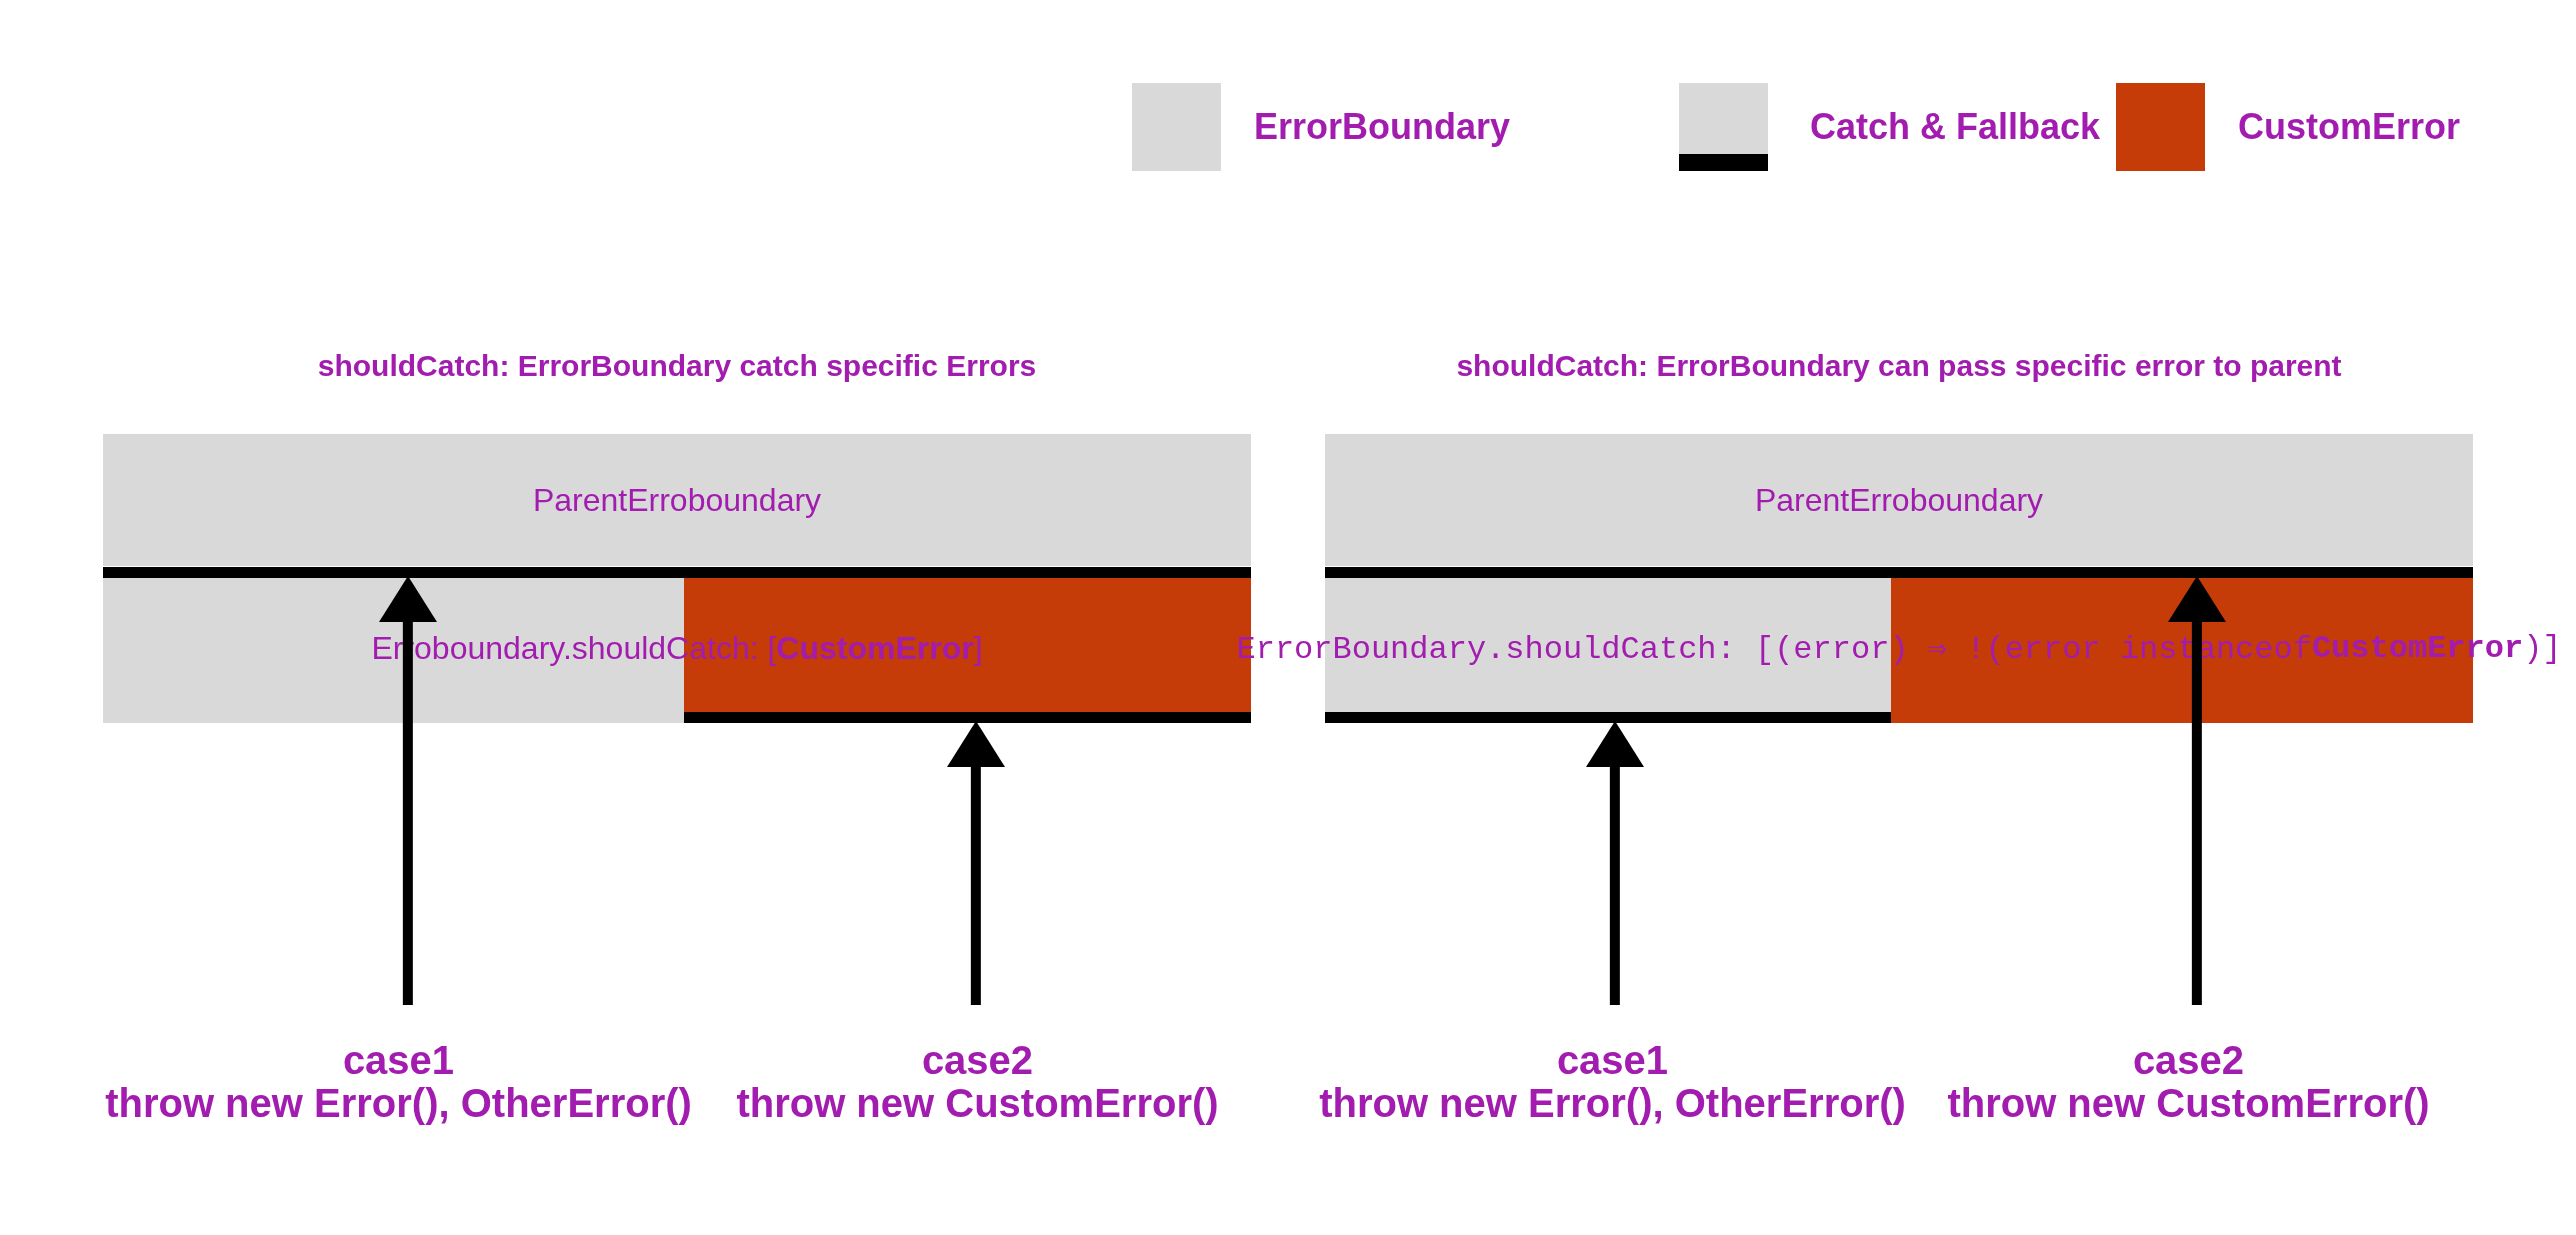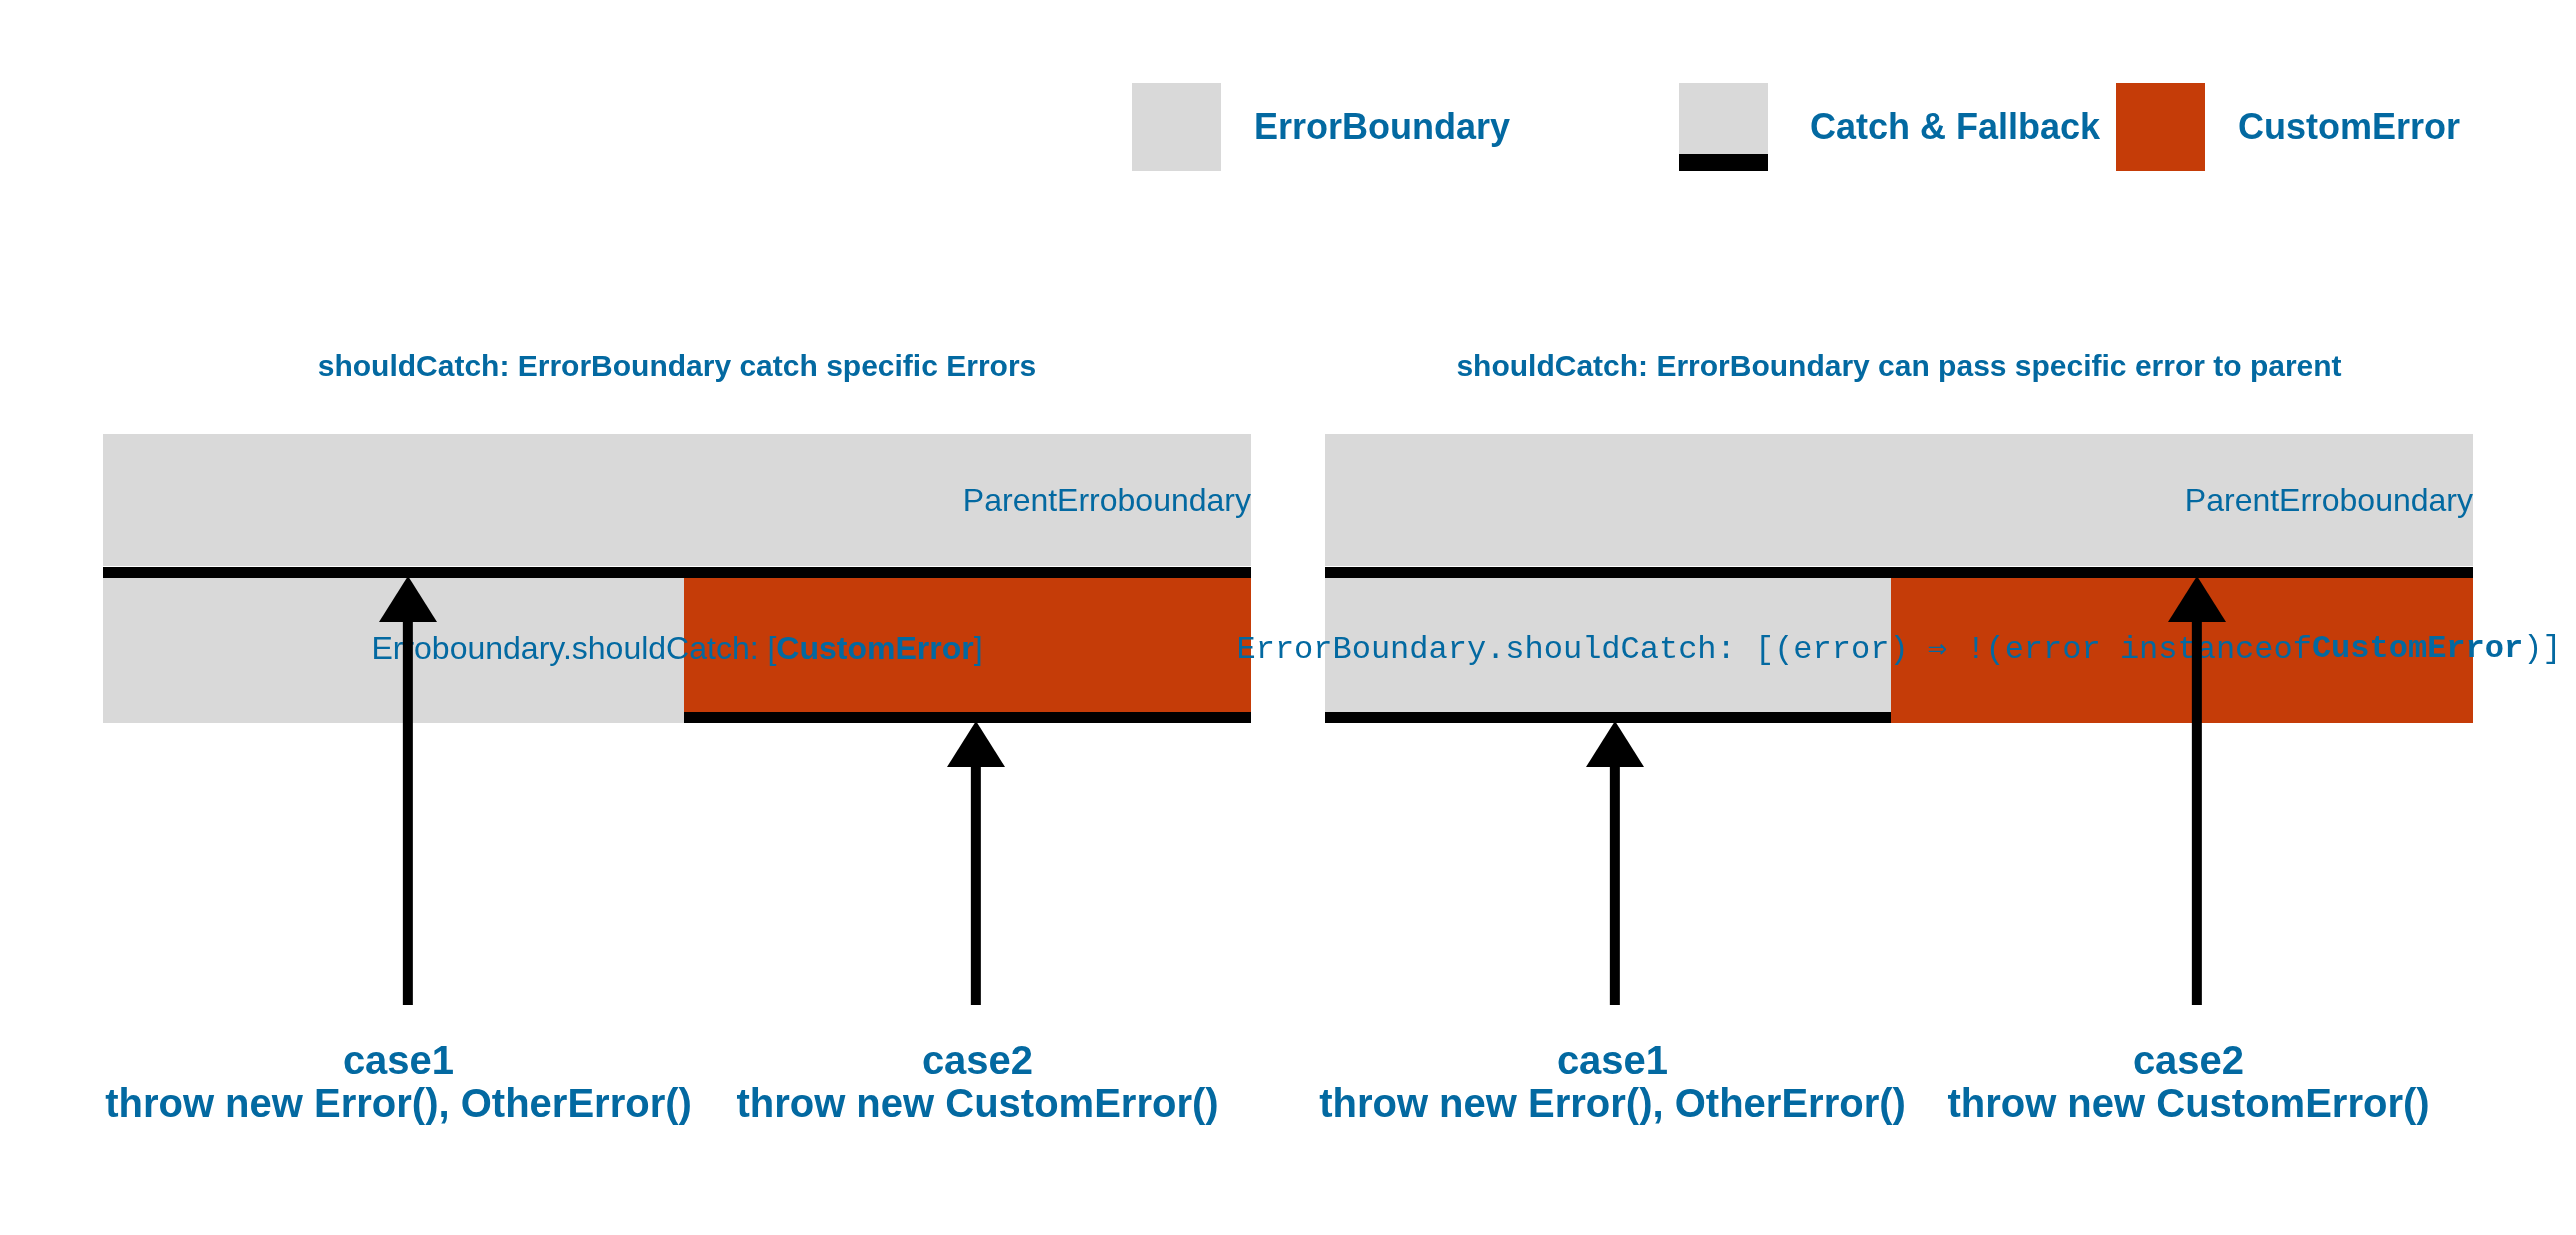--- a/index.html
+++ b/index.html
@@ -2,21 +2,21 @@
 <html style="font-size:12.6px"><head>
 <meta charset="utf-8">
 <style>
   html, body { margin: 0; padding: 0; background: #ffffff; }
   .canvas {
     position: relative;
     width: 2576px;
     height: 1236px;
     background: #ffffff;
     font-family: "Liberation Sans", sans-serif;
-    color: #0369a1;
+    color: #a21caf;
     overflow: hidden;
   }
 
   
   .legend-item {
     position: absolute;
     top: 83px;
     height: 88px;
     display: flex;
     align-items: center;
@@ -50,21 +50,21 @@
 
   
   .parent-bar {
     position: absolute;
     top: 434px;
     width: 1148px;
     height: 132px;
     background: #D9D9D9;
     display: flex;
     align-items: center;
-    justify-content: flex-end;
+    justify-content: center;
     font-size: 32px;
   }
   .pb1 { left: 103px; }
   .pb2 { left: 1325px; }
 
   .catch-line {
     position: absolute;
     top: 567px;
     width: 1148px;
     height: 11px;

